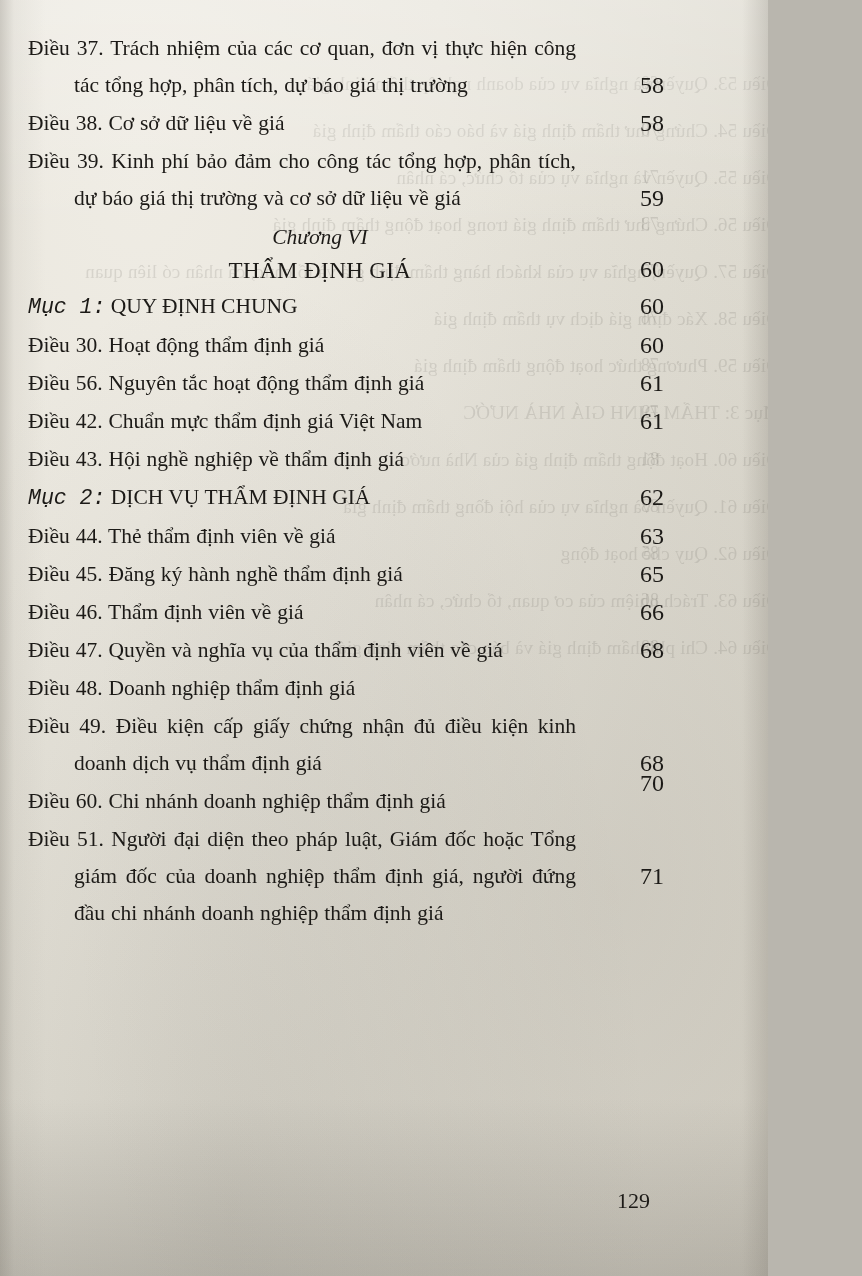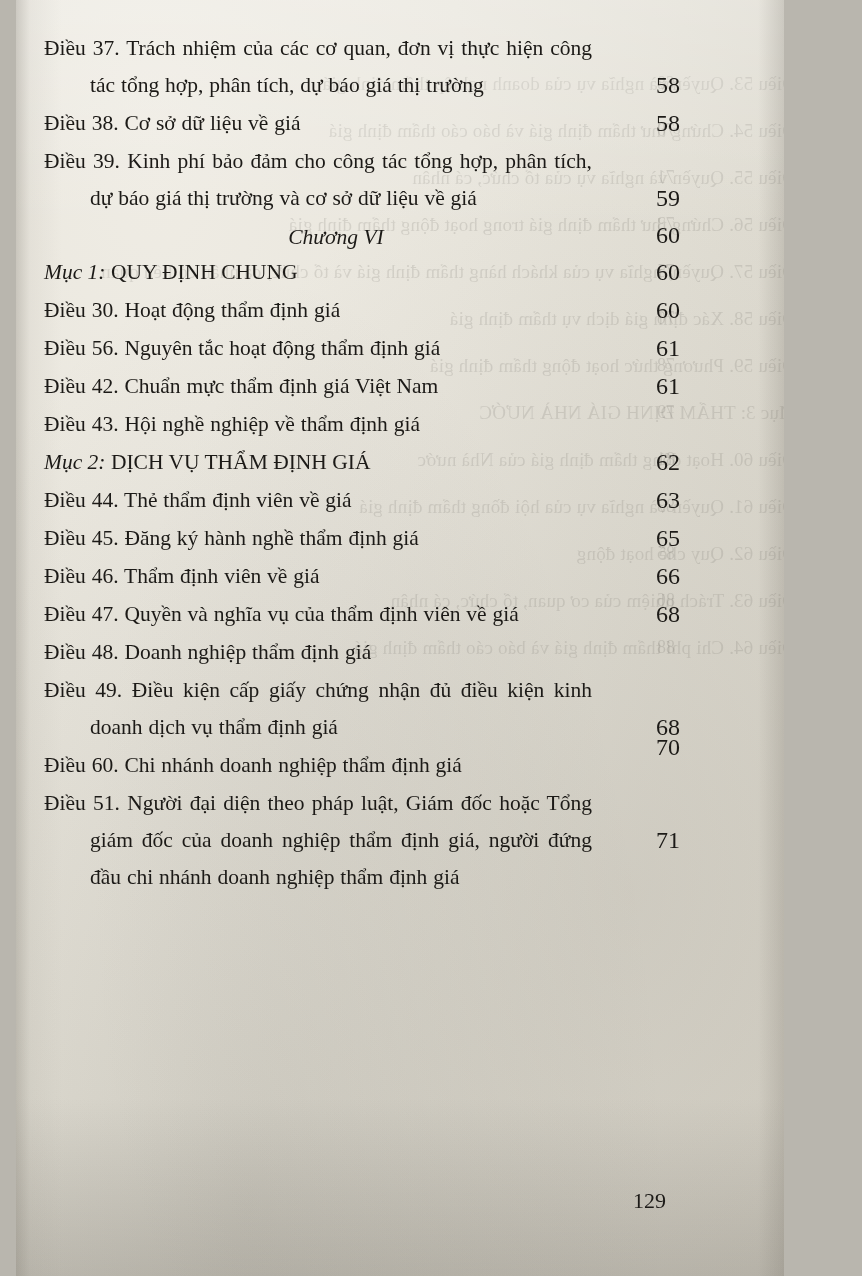--- a/index.html
+++ b/index.html
@@ -9,21 +9,20 @@
   }
   .page {
     position: relative;
     width: 768px;
     height: 1276px;
     overflow: hidden;
     background:
       radial-gradient(ellipse at 18% 12%, #efece4 0%, #e9e6dd 35%, #e2dfd5 60%, #d6d2c7 100%);
     font-family: "Liberation Serif", serif;
     color: #1c1a17;
-    margin-left: 16px;
   }
   
   .page::before {
     content: "";
     position: absolute;
     inset: 0;
     background:
       linear-gradient(90deg, rgba(120,115,105,0.30) 0px, rgba(150,145,135,0.10) 14px, rgba(255,255,255,0.00) 46px),
       linear-gradient(180deg, rgba(255,255,255,0.25) 0%, rgba(0,0,0,0.00) 18%),
       linear-gradient(0deg, rgba(90,86,78,0.22) 0%, rgba(0,0,0,0.00) 14%);
@@ -122,20 +121,21 @@
     letter-spacing: 0.4px;
   }
 
   .section-head {
     font-size: 21.5px;
     line-height: 37px;
     position: relative;
   }
   .section-head .muc {
     font-style: italic;
+    font-family: Liberation Mono, monospace;
   }
 
   .folio {
     position: absolute;
     right: 118px;
     bottom: 62px;
     font-size: 22px;
     z-index: 5;
   }
 
@@ -194,20 +194,21 @@
       <div class="pagenum t0">58</div>
     </div>
 
     <div class="entry">
       <div class="entry-text hang">Điều 39. Kinh phí bảo đảm cho công tác tổng hợp, phân tích, dự báo giá thị trường và cơ sở dữ liệu về giá</div>
       <div class="pagenum b0">59</div>
     </div>
 
     <div class="chapter">
       <div class="chapter-label">Chương VI</div>
+      <div class="chapter-title">THẨM ĐỊNH GIÁ</div>
     </div>
 
     <div class="entry">
       <div class="section-head">
         <span class="muc">Mục 1:</span>
         <span>QUY ĐỊNH CHUNG</span>
       </div>
       <div class="pagenum t0" style="top:-37px;">60</div>
       <div class="pagenum t0">60</div>
     </div>

